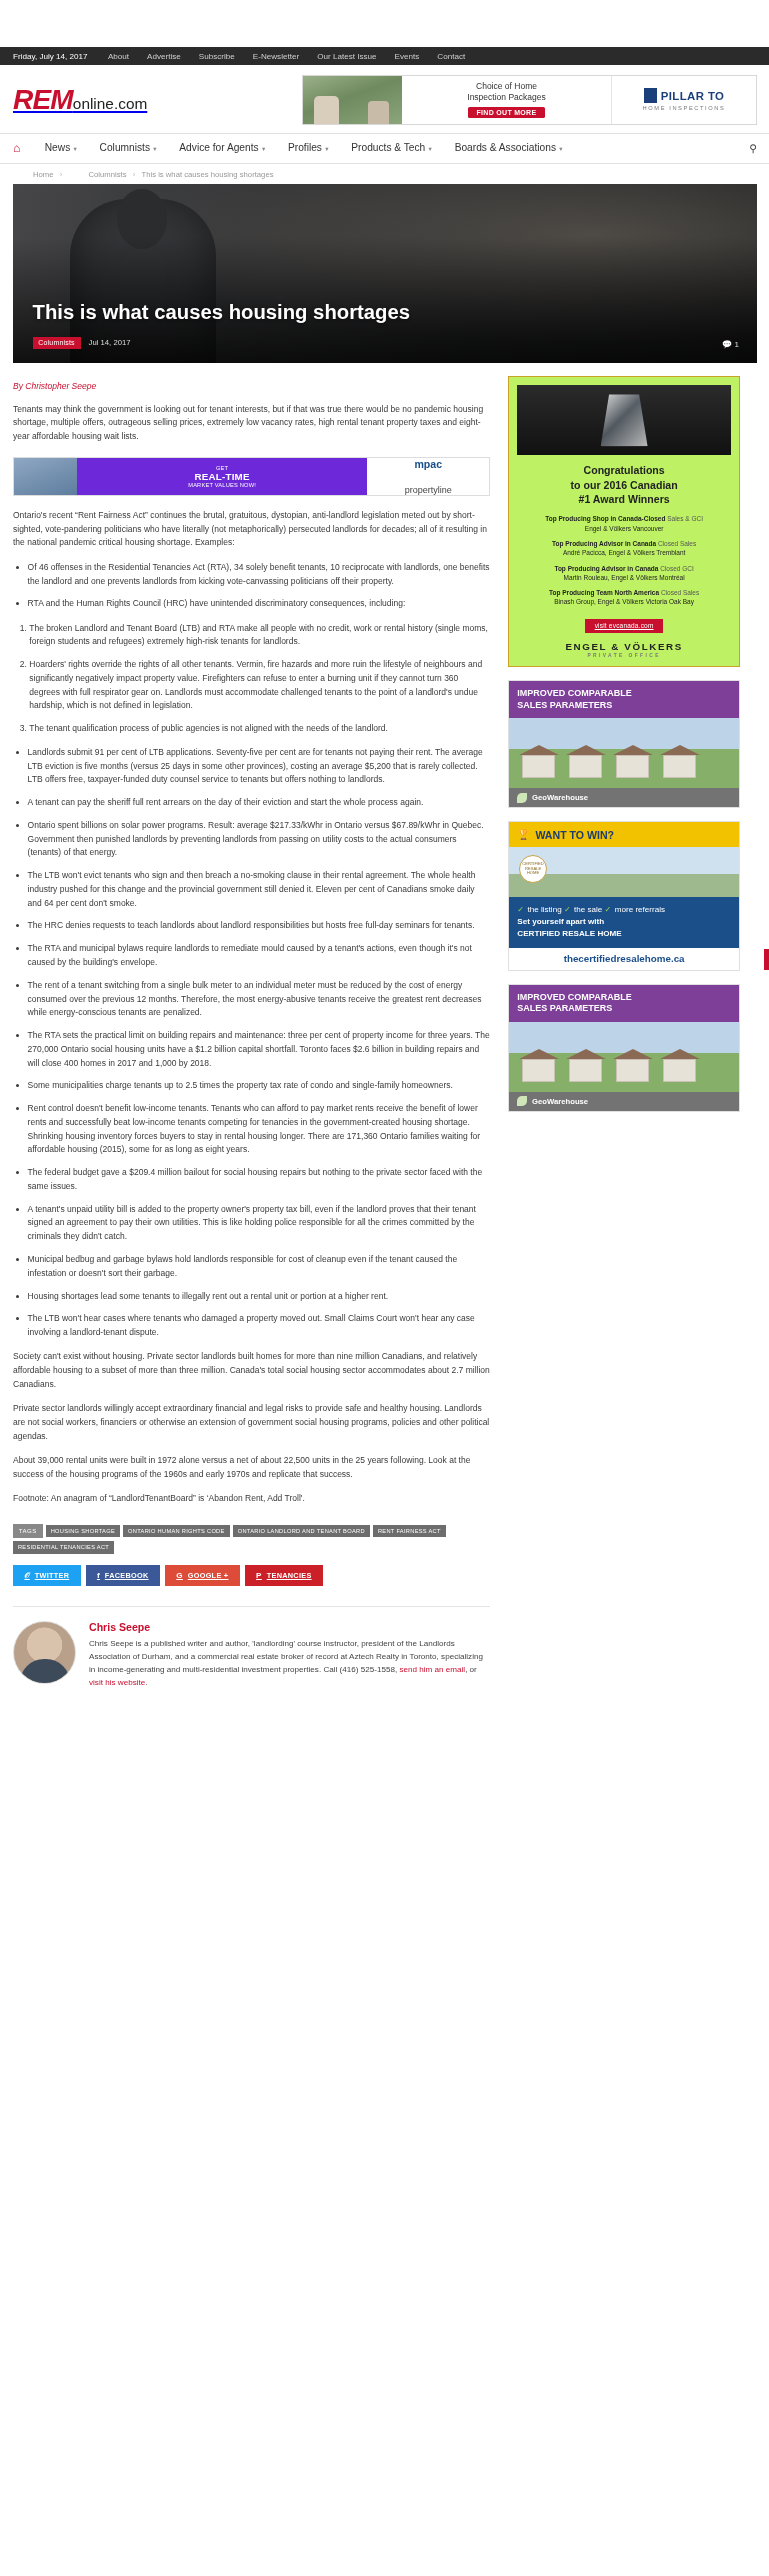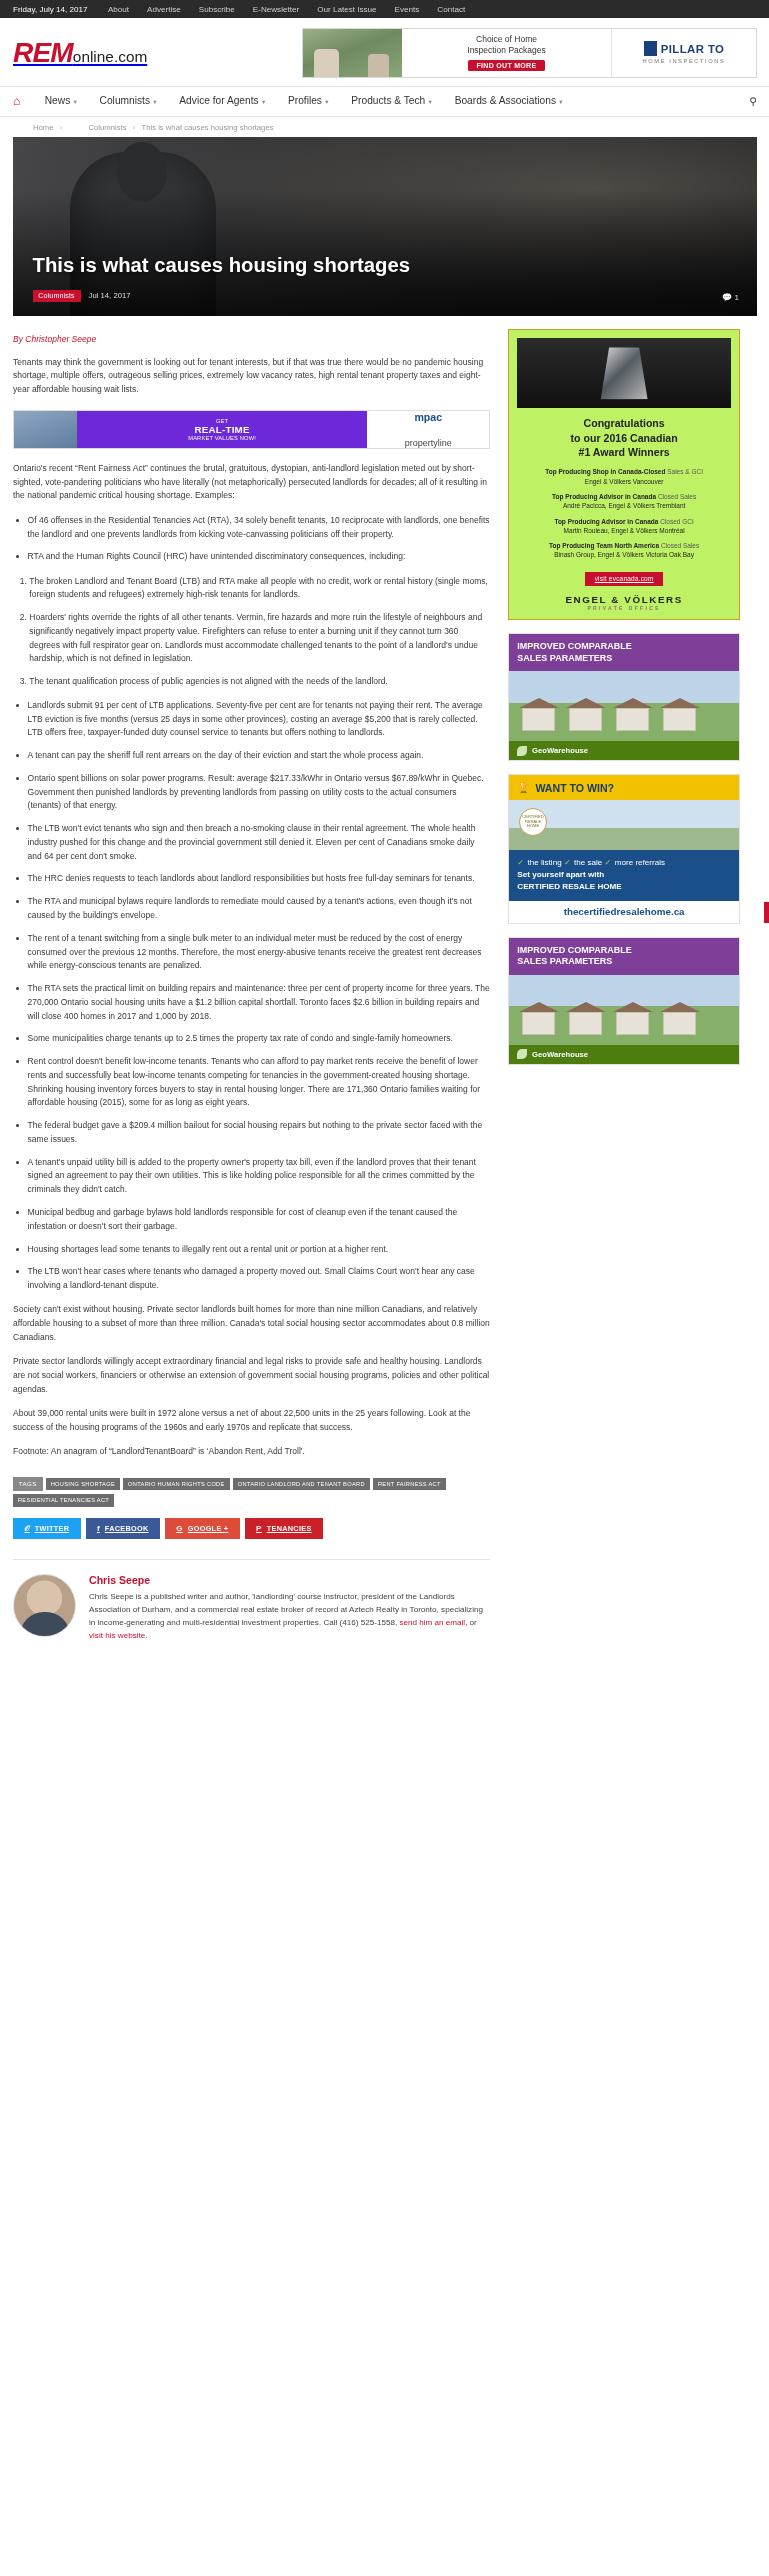--- a/index.html
+++ b/index.html
@@ -242,21 +242,21 @@
   }
   .geo-house {
     position:absolute; bottom:9.8px; width:32.5px; height:23px; background:#e7e2d8; border:0.8px solid #c9c2b4;
   }
   .geo-house:before{
     content:""; position:absolute; left:-4.1px; top:-10.6px; border-left:20.3px solid transparent;
     border-right:20.3px solid transparent; border-bottom:10.6px solid #8a6a55;
   }
   .gh1{ left:13px; } .gh2{ left:60px; } .gh3{ left:107px; } .gh4{ left:154px; }
   .geo-bar {
-    background:#4d7c0f; color:#fff; font-size:7.7px; font-weight:bold; padding:4.9px 8.1px;
+    background:#737373; color:#fff; font-size:7.7px; font-weight:bold; padding:4.9px 8.1px;
     display:flex; align-items:center; gap:4.9px;
   }
   .geo-leaf { width:9.8px; height:9.8px; background:#cfe6b8; border-radius:50% 0 50% 0; }
 
   .ad-win { margin-bottom:13px; border:0.8px solid #e0e0e0; background:#fff; }
   .win-top {
     background:#f2c200; color:#1a3c6e; font-weight:bold; font-size:10.6px; padding:5.7px 8.1px;
     display:flex; align-items:center; gap:4.9px;
   }
   .win-ico { font-size:10.6px; }
@@ -268,21 +268,21 @@
   }
   .win-blue { background:#1a4f8a; color:#fff; padding:7.3px 8.1px; font-size:8.1px; line-height:1.5; }
   .win-blue .check { color:#8fd14f; margin-right:3.3px; }
   .win-blue .bold { font-weight:bold; }
   .win-url { background:#fff; color:#1a4f8a; font-weight:bold; font-size:9.8px; text-align:center; padding:5.7px 3.3px; }
 
   
   .edge-sliver {
     position:absolute; right:0; top:902px; width:6.5px; height:21px; background:#c8102e;
   }
-  .page { position:relative; }
+  .page { position:relative;margin-top:47px; }
 </style>
 </head>
 <body>
 
 <div class="page">
 
   <div class="topbar">
     <span class="date">Friday, July 14, 2017</span>
     <ul>
       <li><a href="#">About</a></li>
@@ -409,21 +409,21 @@
         <li>The RTA sets the practical limit on building repairs and maintenance: three per cent of property income for three years. The 270,000 Ontario social housing units have a $1.2 billion capital shortfall. Toronto faces $2.6 billion in building repairs and will close 400 homes in 2017 and 1,000 by 2018.</li>
         <li>Some municipalities charge tenants up to 2.5 times the property tax rate of condo and single-family homeowners.</li>
         <li>Rent control doesn't benefit low-income tenants. Tenants who can afford to pay market rents receive the benefit of lower rents and successfully beat low-income tenants competing for tenancies in the government-created housing shortage. Shrinking housing inventory forces buyers to stay in rental housing longer. There are 171,360 Ontario families waiting for affordable housing (2015), some for as long as eight years.</li>
         <li>The federal budget gave a $209.4 million bailout for social housing repairs but nothing to the private sector faced with the same issues.</li>
         <li>A tenant's unpaid utility bill is added to the property owner's property tax bill, even if the landlord proves that their tenant signed an agreement to pay their own utilities. This is like holding police responsible for all the crimes committed by the criminals they didn't catch.</li>
         <li>Municipal bedbug and garbage bylaws hold landlords responsible for cost of cleanup even if the tenant caused the infestation or doesn't sort their garbage.</li>
         <li>Housing shortages lead some tenants to illegally rent out a rental unit or portion at a higher rent.</li>
         <li>The LTB won't hear cases where tenants who damaged a property moved out. Small Claims Court won't hear any case involving a landlord-tenant dispute.</li>
       </ul>
 
-      <p>Society can't exist without housing. Private sector landlords built homes for more than nine million Canadians, and relatively affordable housing to a subset of more than three million. Canada's total social housing sector accommodates about 0.8 million Canadians.</p>
+      <p>Society can't exist without housing. Private sector landlords built homes for more than nine million Canadians, and relatively affordable housing to a subset of more than three million. Canada's total social housing sector accommodates about 2.7 million Canadians.</p>
       <p>Private sector landlords willingly accept extraordinary financial and legal risks to provide safe and healthy housing. Landlords are not social workers, financiers or otherwise an extension of government social housing programs, policies and other political agendas.</p>
       <p>About 39,000 rental units were built in 1972 alone versus a net of about 22,500 units in the 25 years following. Look at the success of the housing programs of the 1960s and early 1970s and replicate that success.</p>
       <p>Footnote: An anagram of “LandlordTenantBoard” is ‘Abandon Rent, Add Troll'.</p>
 
       <div class="tags">
         <span class="tag-label">TAGS</span>
         <span class="tag">HOUSING SHORTAGE</span>
         <span class="tag">ONTARIO HUMAN RIGHTS CODE</span>
         <span class="tag">ONTARIO LANDLORD AND TENANT BOARD</span>
         <span class="tag">RENT FAIRNESS ACT</span>

